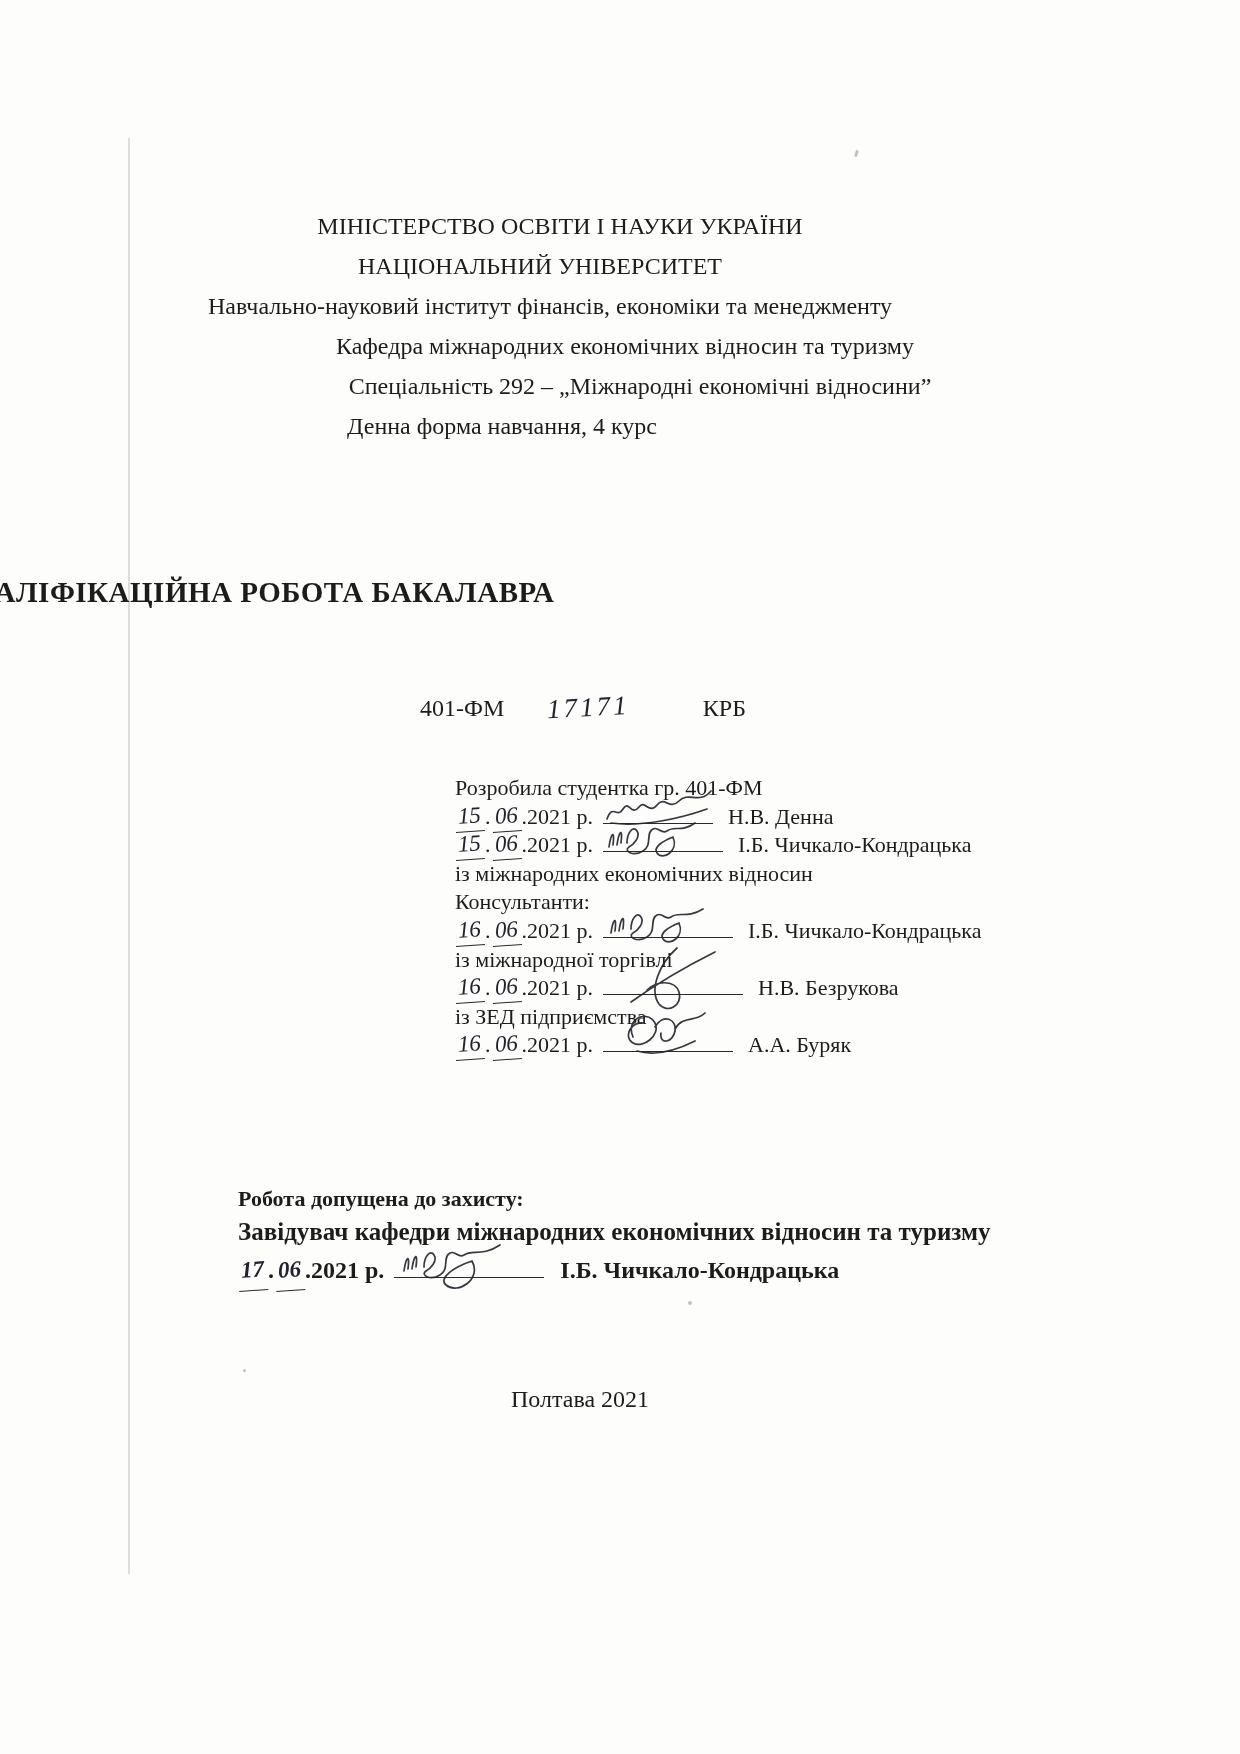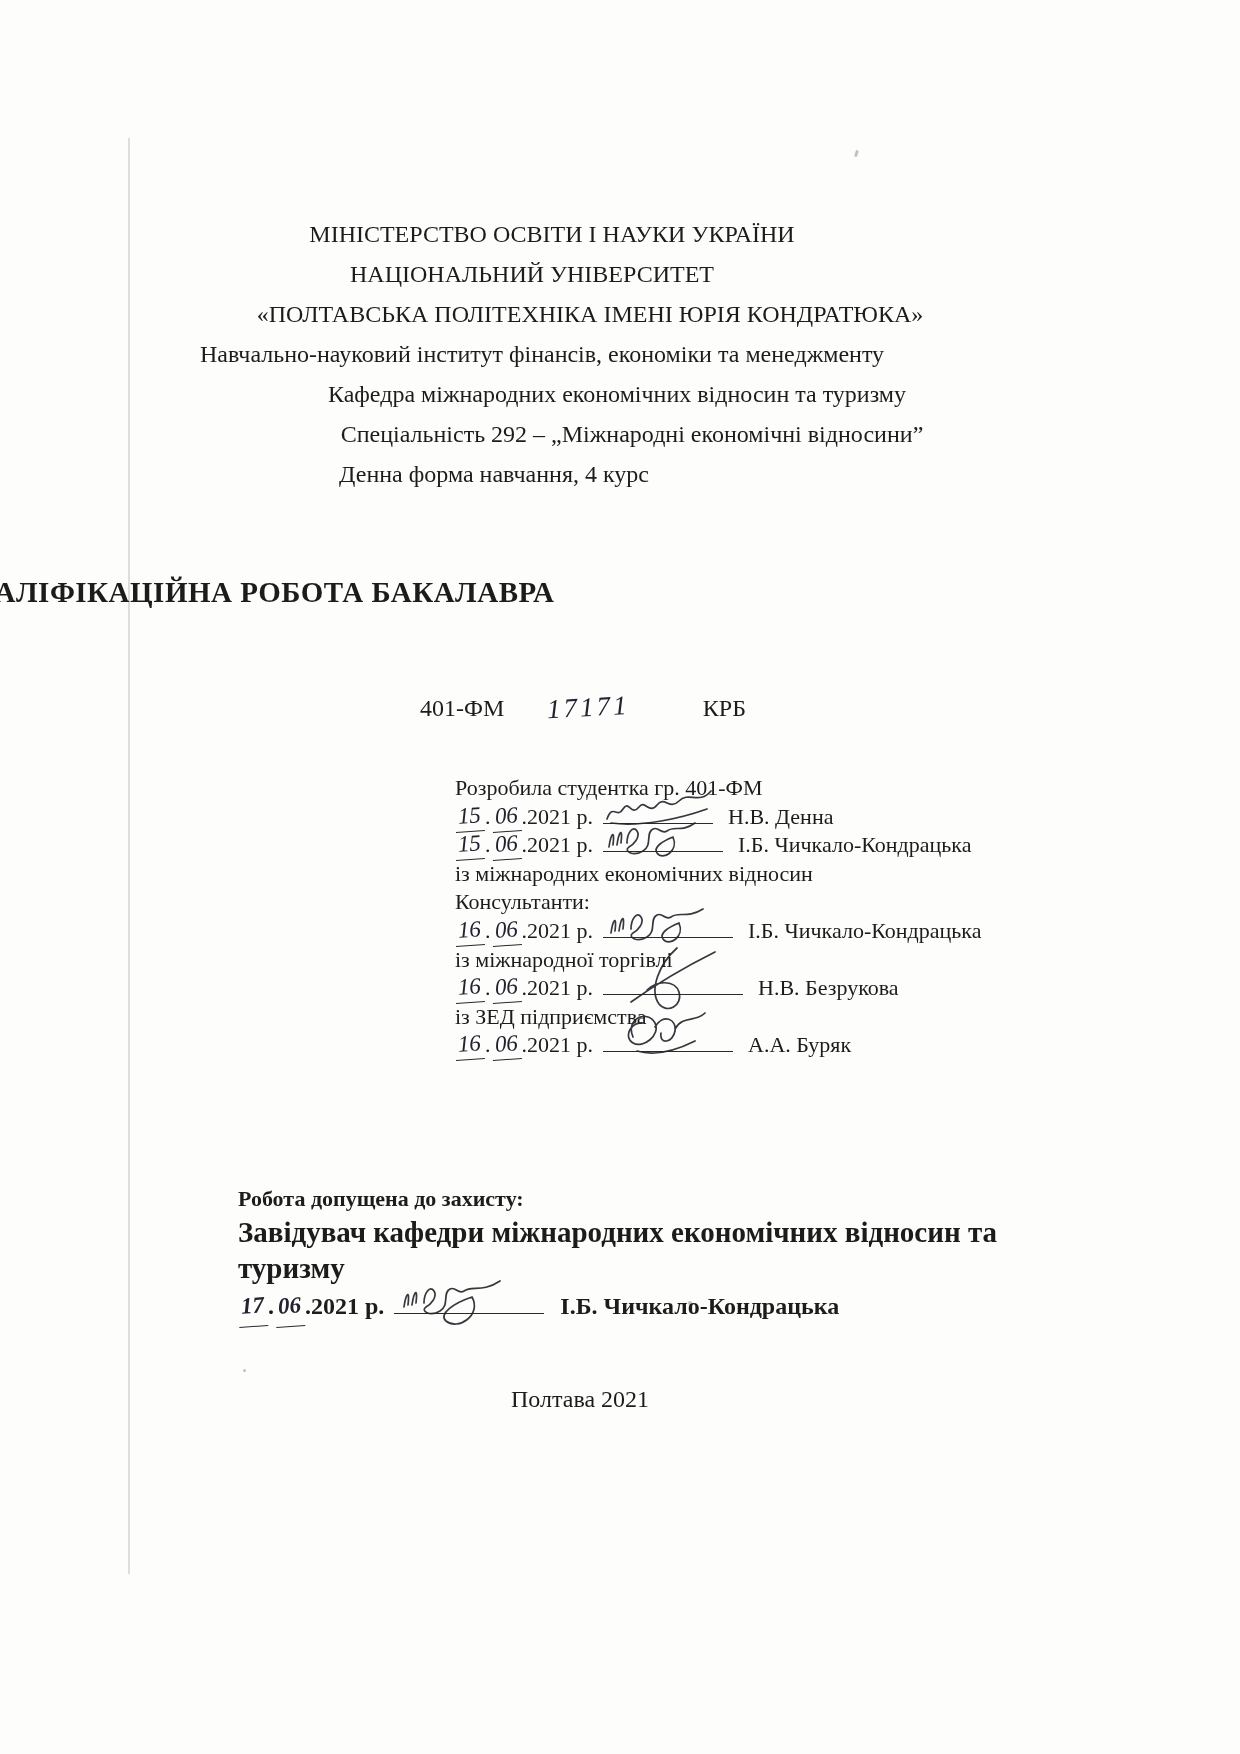--- a/index.html
+++ b/index.html
@@ -7,21 +7,21 @@
   .page {
     position: relative; width: 1240px; height: 1754px; margin: 0 auto;
     background: #fdfdfc; color: #1c1c1c; overflow: hidden;
   }
   .scan-edge { position: absolute; left: 128px; top: 138px; width: 2px; height: 1436px; background: #c2c2c2; opacity: .55; }
   .speck { position: absolute; background: #9a9a9a; border-radius: 50%; opacity: .6; }
   .speck.s1 { left: 855px; top: 150px; width: 3px; height: 7px; transform: rotate(18deg); border-radius: 2px; }
   .speck.s2 { left: 688px; top: 1301px; width: 4px; height: 4px; }
   .speck.s3 { left: 243px; top: 1369px; width: 3px; height: 3px; }
 
-  .header-block { position: absolute; top: 214px; left: 0; width: 1180px; }
+  .header-block { position: absolute; top: 206px; left: 0; width: 1180px; padding-left: 8px; }
   .hline { position: relative; width: 100%; text-align: center; font-size: 24px; line-height: 40px; white-space: nowrap; }
   .hline.l1 { left: -38px; }
   .hline.l2 { left: -58px; }
   .hline.l3 { left: 0px; }
   .hline.l4 { left: -48px; }
   .hline.l5 { left: 27px; }
   .hline.l6 { left: 42px; }
   .hline.l7 { left: -96px; }
 
   .title-block { position: absolute; top: 576px; left: 0; width: 1240px; }
@@ -43,41 +43,40 @@
   .sig-blank svg { position: absolute; left: 0; bottom: -8px; overflow: visible; }
   .sig-blank.deep svg { bottom: -22px; }
   .w110 { width: 110px; } .w120 { width: 120px; } .w130 { width: 130px; } .w140 { width: 140px; } .w150 { width: 150px; }
 
   .sig-name { margin-left: 6px; }
   .date-rest { margin-left: 1px; }
   .dot { margin: 0 1px; }
 
   .admission-block { position: absolute; left: 238px; top: 1184px; width: 820px; font-weight: bold; }
   .admission-l1 { font-size: 22px; line-height: 30px; }
-  .admission-l2 { font-size: 29px; line-height: 36px; }
+  .admission-l2 { font-size: 25px; line-height: 36px; }
   .admission-date { font-size: 24px; line-height: 40px; white-space: nowrap; }
 
   .footer { position: absolute; top: 1386px; left: -40px; width: 1240px; text-align: center; font-size: 24px; }
 
   .ink-path { fill: none; stroke: #26262e; stroke-width: 1.7; stroke-linecap: round; stroke-linejoin: round; opacity: .92; }
 </style>
 </head>
 <body>
 
 <div class="page">
 
   <div class="scan-edge"></div>
   <div class="speck s1"></div>
   <div class="speck s2"></div>
   <div class="speck s3"></div>
 
   <div class="header-block">
     <div class="hline l1">МІНІСТЕРСТВО ОСВІТИ І НАУКИ УКРАЇНИ</div>
     <div class="hline l2">НАЦІОНАЛЬНИЙ УНІВЕРСИТЕТ</div>
-    <div class="hline l3">«ПОЛТАВСЬКА ПОЛІТЕХНІКА ІМЕНІ ЮРІЯ КОНДРАТЮКА»</div>
     <div class="hline l4">Навчально-науковий інститут фінансів, економіки та менеджменту</div>
     <div class="hline l5">Кафедра міжнародних економічних відносин та туризму</div>
     <div class="hline l6">Спеціальність 292  –  „Міжнародні економічні відносини”</div>
     <div class="hline l7">Денна форма навчання, 4 курс</div>
   </div>
 
   <div class="title-block">
     <div class="main-title">КВАЛІФІКАЦІЙНА РОБОТА БАКАЛАВРА</div>
   </div>
 

